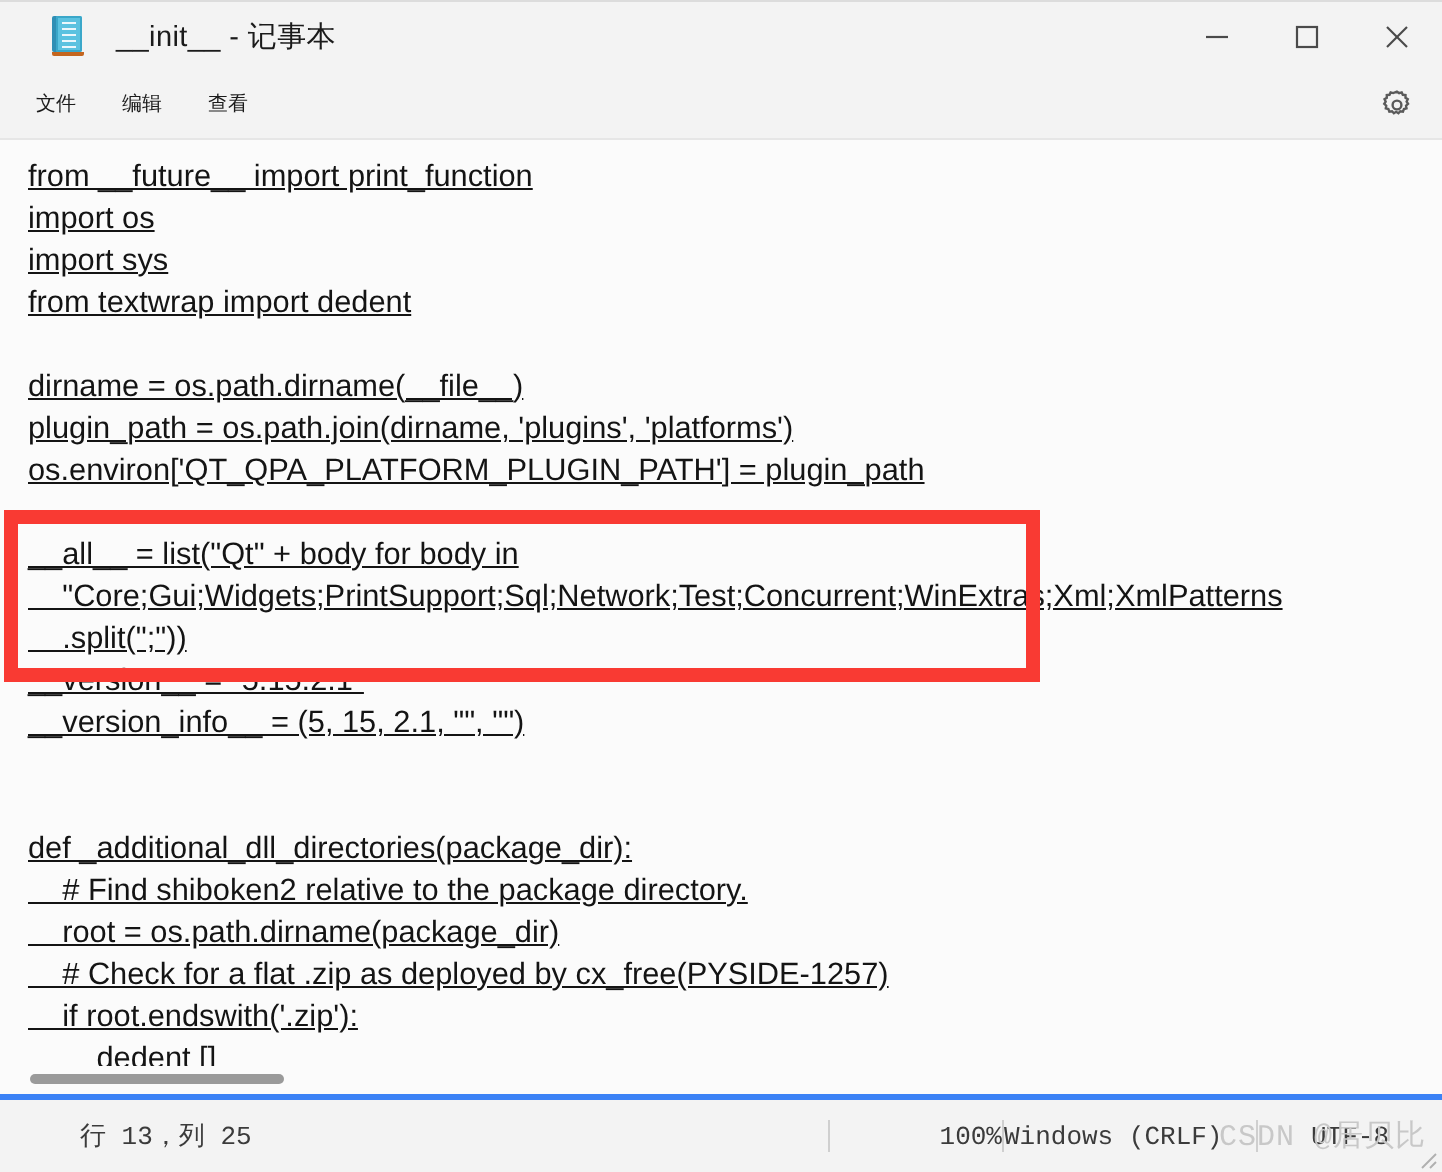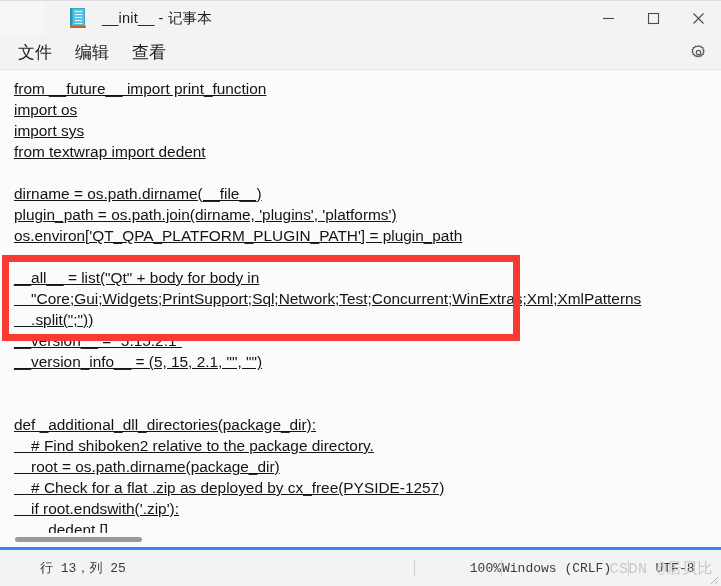--- a/index.html
+++ b/index.html
@@ -16,21 +16,20 @@
     box-sizing:border-box;
     border-top:1px solid #dcdcdc;
   }
 
   
   .titlebar{
     height:34px;min-height:34px;
     background:#f3f3f3;
     display:flex;align-items:center;
     position:relative;
-    margin-left:44px;
   }
   .app-icon{
     width:18px;height:20px;margin-left:26px;margin-right:14px;
     position:relative;flex:none;
   }
   .app-icon .book{
     position:absolute;left:2px;top:0;width:13px;height:18px;
     background:#5bc2e0;border-radius:1px;
     box-shadow:inset 0 0 0 1px #3aa7c9;
   }
@@ -61,21 +60,21 @@
 
   
   .menubar{
     height:34px;min-height:34px;
     background:#f3f3f3;
     display:flex;align-items:center;
     position:relative;
     border-bottom:1px solid #e6e6e6;
   }
   .menuitem{
-    font-size:17px;color:#1b1b1b;padding:3px 9px;margin-left:5px;border-radius:4px;
+    font-size:10px;color:#1b1b1b;padding:3px 9px;margin-left:5px;border-radius:4px;
     white-space:nowrap;
   }
   .menuitem:first-child{margin-left:9px;}
   .gearbtn{
     position:absolute;right:8px;top:50%;transform:translateY(-50%);
     width:30px;height:26px;display:flex;align-items:center;justify-content:center;
   }
 
   
   .editor{

